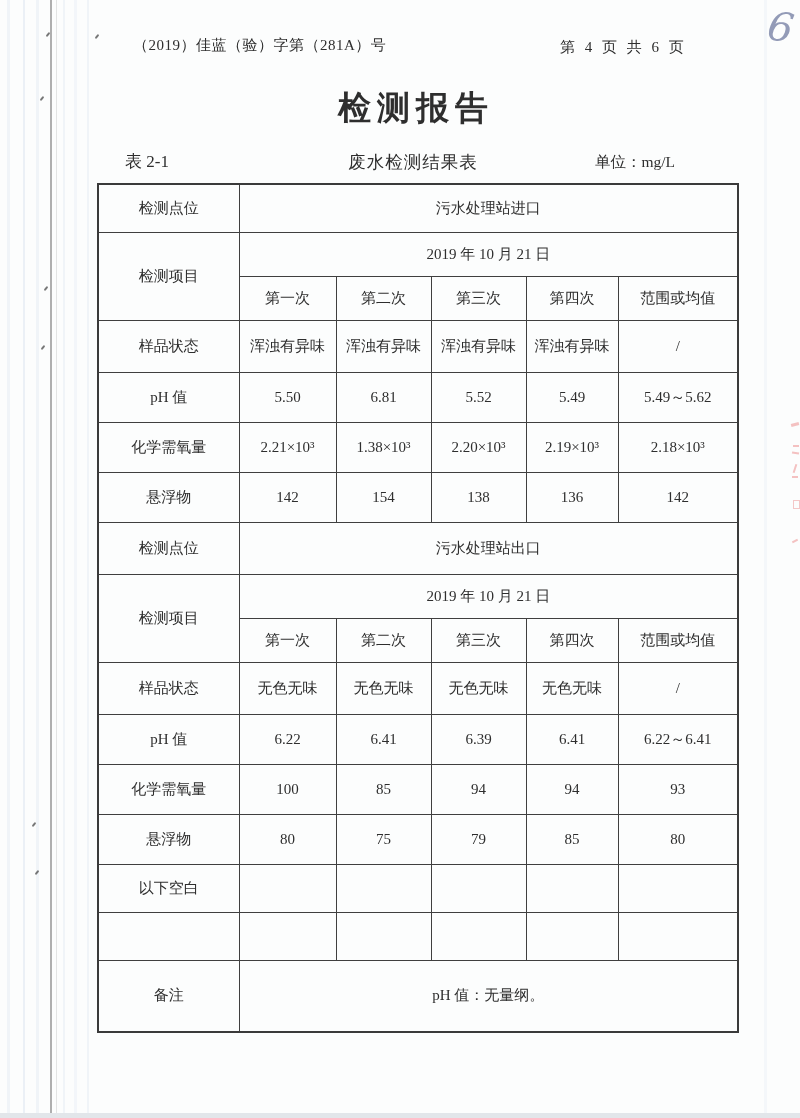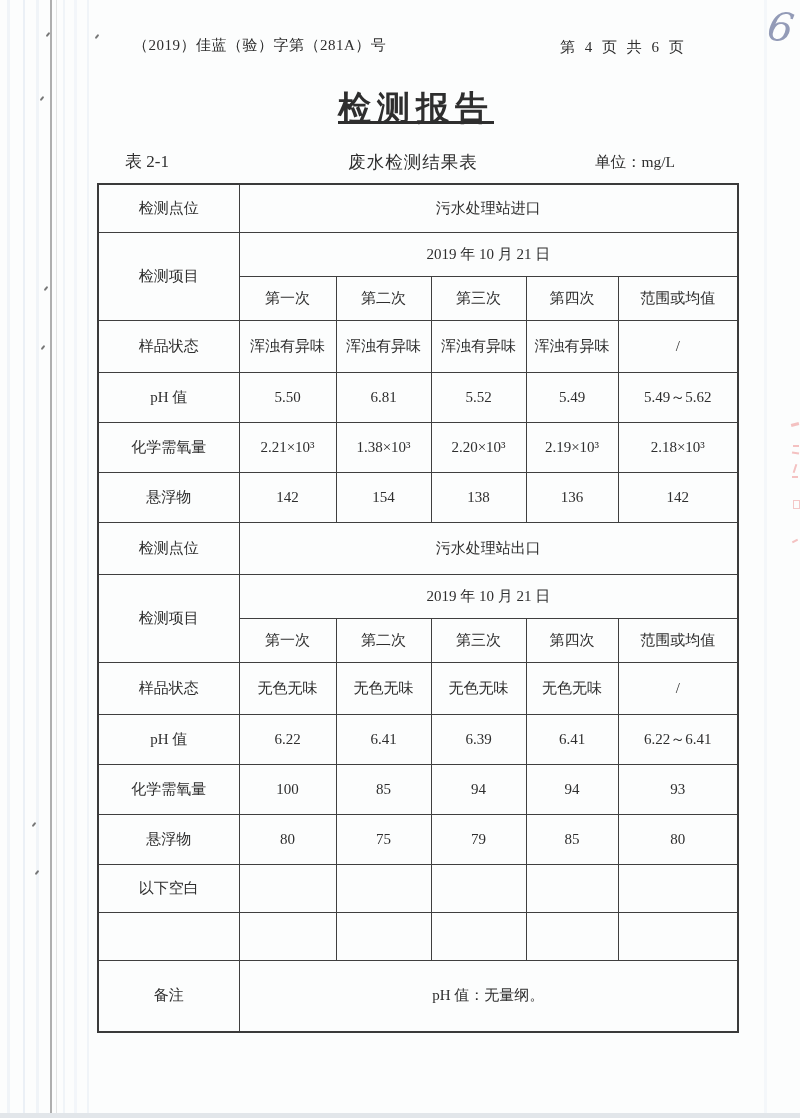--- a/index.html
+++ b/index.html
@@ -25,21 +25,21 @@
     font-family:"DejaVu Serif","Liberation Serif",serif;
   }
   .frag{position:absolute;opacity:0.55;}
   .frag-dash{background:#ec8f8f;}
   .frag-box{border:1.5px solid #ec9a9a;background:transparent;}
   
   .doc-number{position:absolute;left:133px;top:36px;font-size:15px;letter-spacing:0.5px;}
   .page-indicator{position:absolute;left:560px;top:38px;font-size:15px;letter-spacing:3px;}
   .report-title{
     position:absolute;left:97px;top:86px;width:638px;margin:0;
-    text-align:center;font-size:33px;font-weight:bold;letter-spacing:6px;text-decoration:underline;
+    text-align:center;font-size:33px;font-weight:bold;letter-spacing:6px;
   }
   .caption-row{position:absolute;left:0;top:150px;width:800px;height:26px;padding-left:26px;}
   .table-label{position:absolute;left:125px;top:0;font-size:17px;}
   .table-caption{position:absolute;left:0;top:0;width:100%;text-align:center;font-size:17.5px;letter-spacing:1px;}
   .unit-label{position:absolute;left:595px;top:2px;font-size:15.5px;text-align:center;}
   
   table.results{
     position:absolute;left:97px;top:183px;width:640px;
     border-collapse:collapse;table-layout:fixed;
     font-size:15px;

